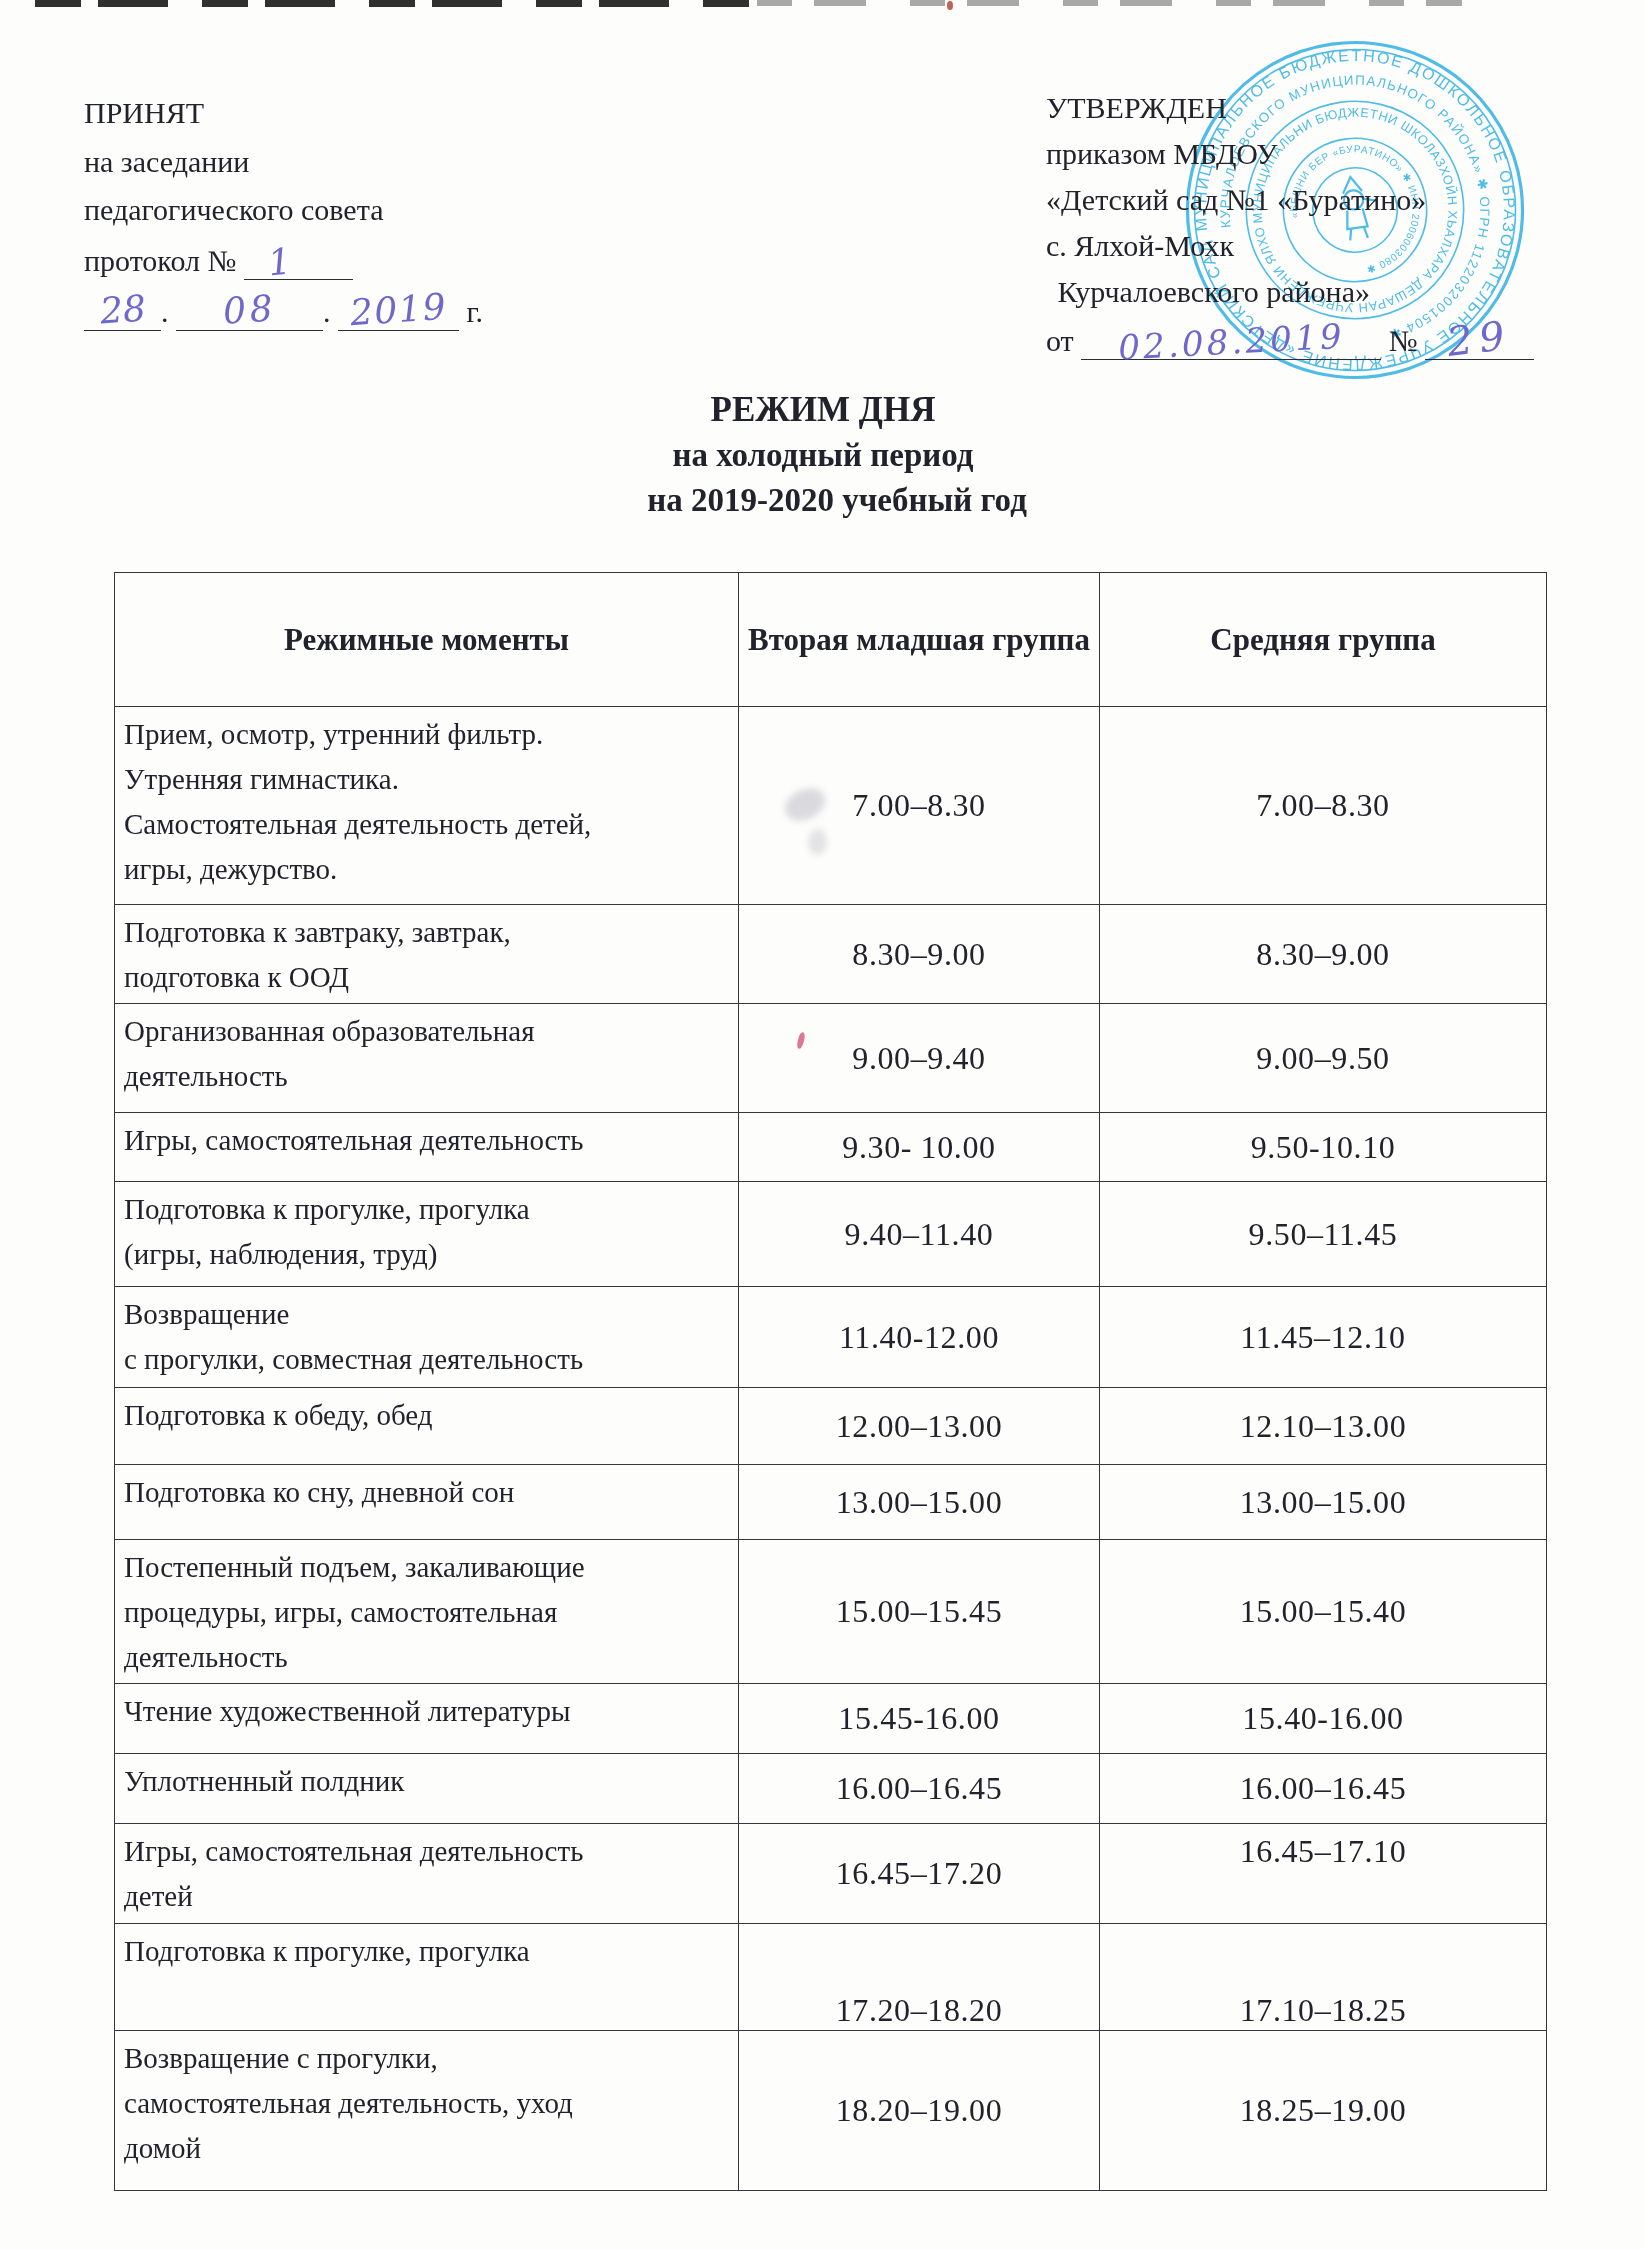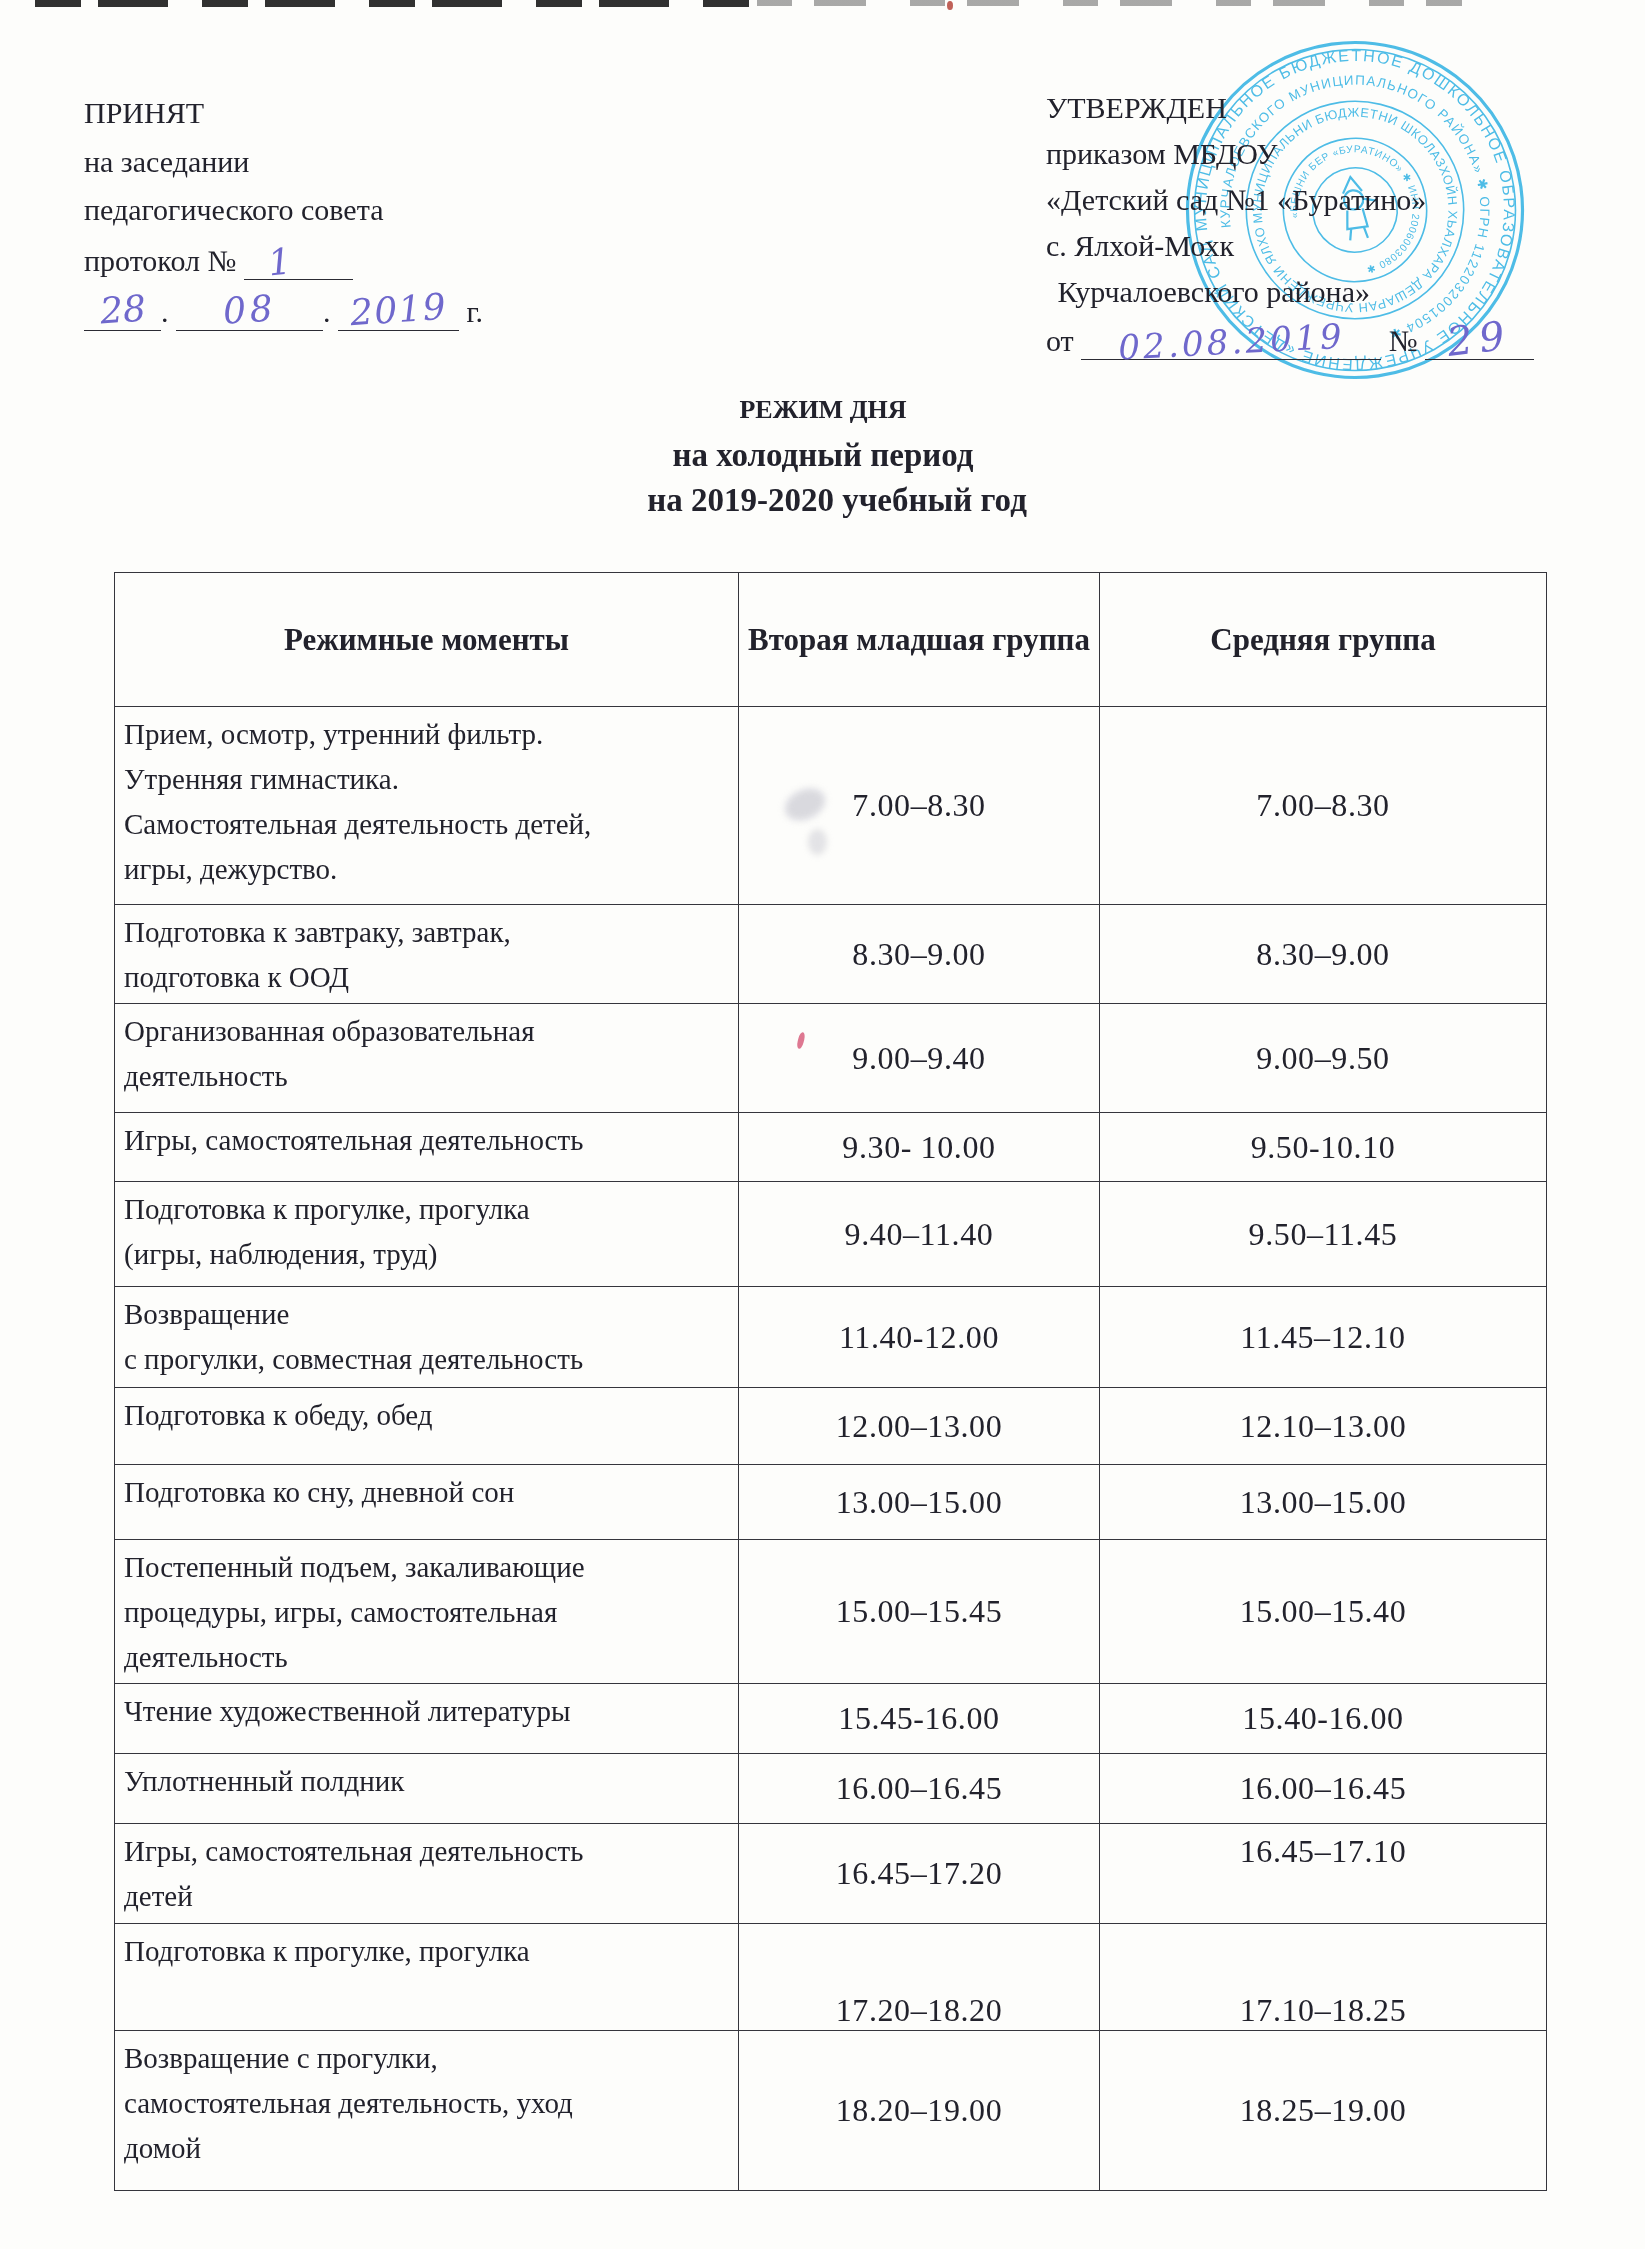--- a/index.html
+++ b/index.html
@@ -30,21 +30,21 @@
   .hand-month{font-size:36px;letter-spacing:3.8px;}
   .hand-year{font-size:36px;letter-spacing:1.3px;}
   .hand-date{font-size:34px;letter-spacing:3.2px;transform:rotate(-3deg) translateY(2.6px);}
   .hand-number{font-size:40px;letter-spacing:6.4px;transform:rotate(-7deg) translateY(1.3px);}
   .dateline{white-space:nowrap;}
   
   .stamp{position:absolute;left:1176px;top:31px;width:358px;height:358px;z-index:1;opacity:.88;transform:rotate(-8deg);}
   .stamp text{font-family:"Liberation Sans",sans-serif;fill:#36b4e4;}
   
   .title{position:absolute;left:0;top:387px;width:1646px;text-align:center;font-weight:bold;}
-  .title .t1{font-size:26px;line-height:46px;}
+  .title .t1{font-size:35px;line-height:46px;}
   .title .t2{font-size:33px;line-height:45px;}
   .title .t3{font-size:33px;line-height:45px;margin-left:28px;}
   
   table.schedule{
     position:absolute;left:114px;top:572px;width:1431px;
     border-collapse:collapse;table-layout:fixed;
     background:transparent;
   }
   table.schedule td,table.schedule th{
     border:1.3px solid #35353c;border-top-width:1.9px;border-bottom-width:1.9px;

